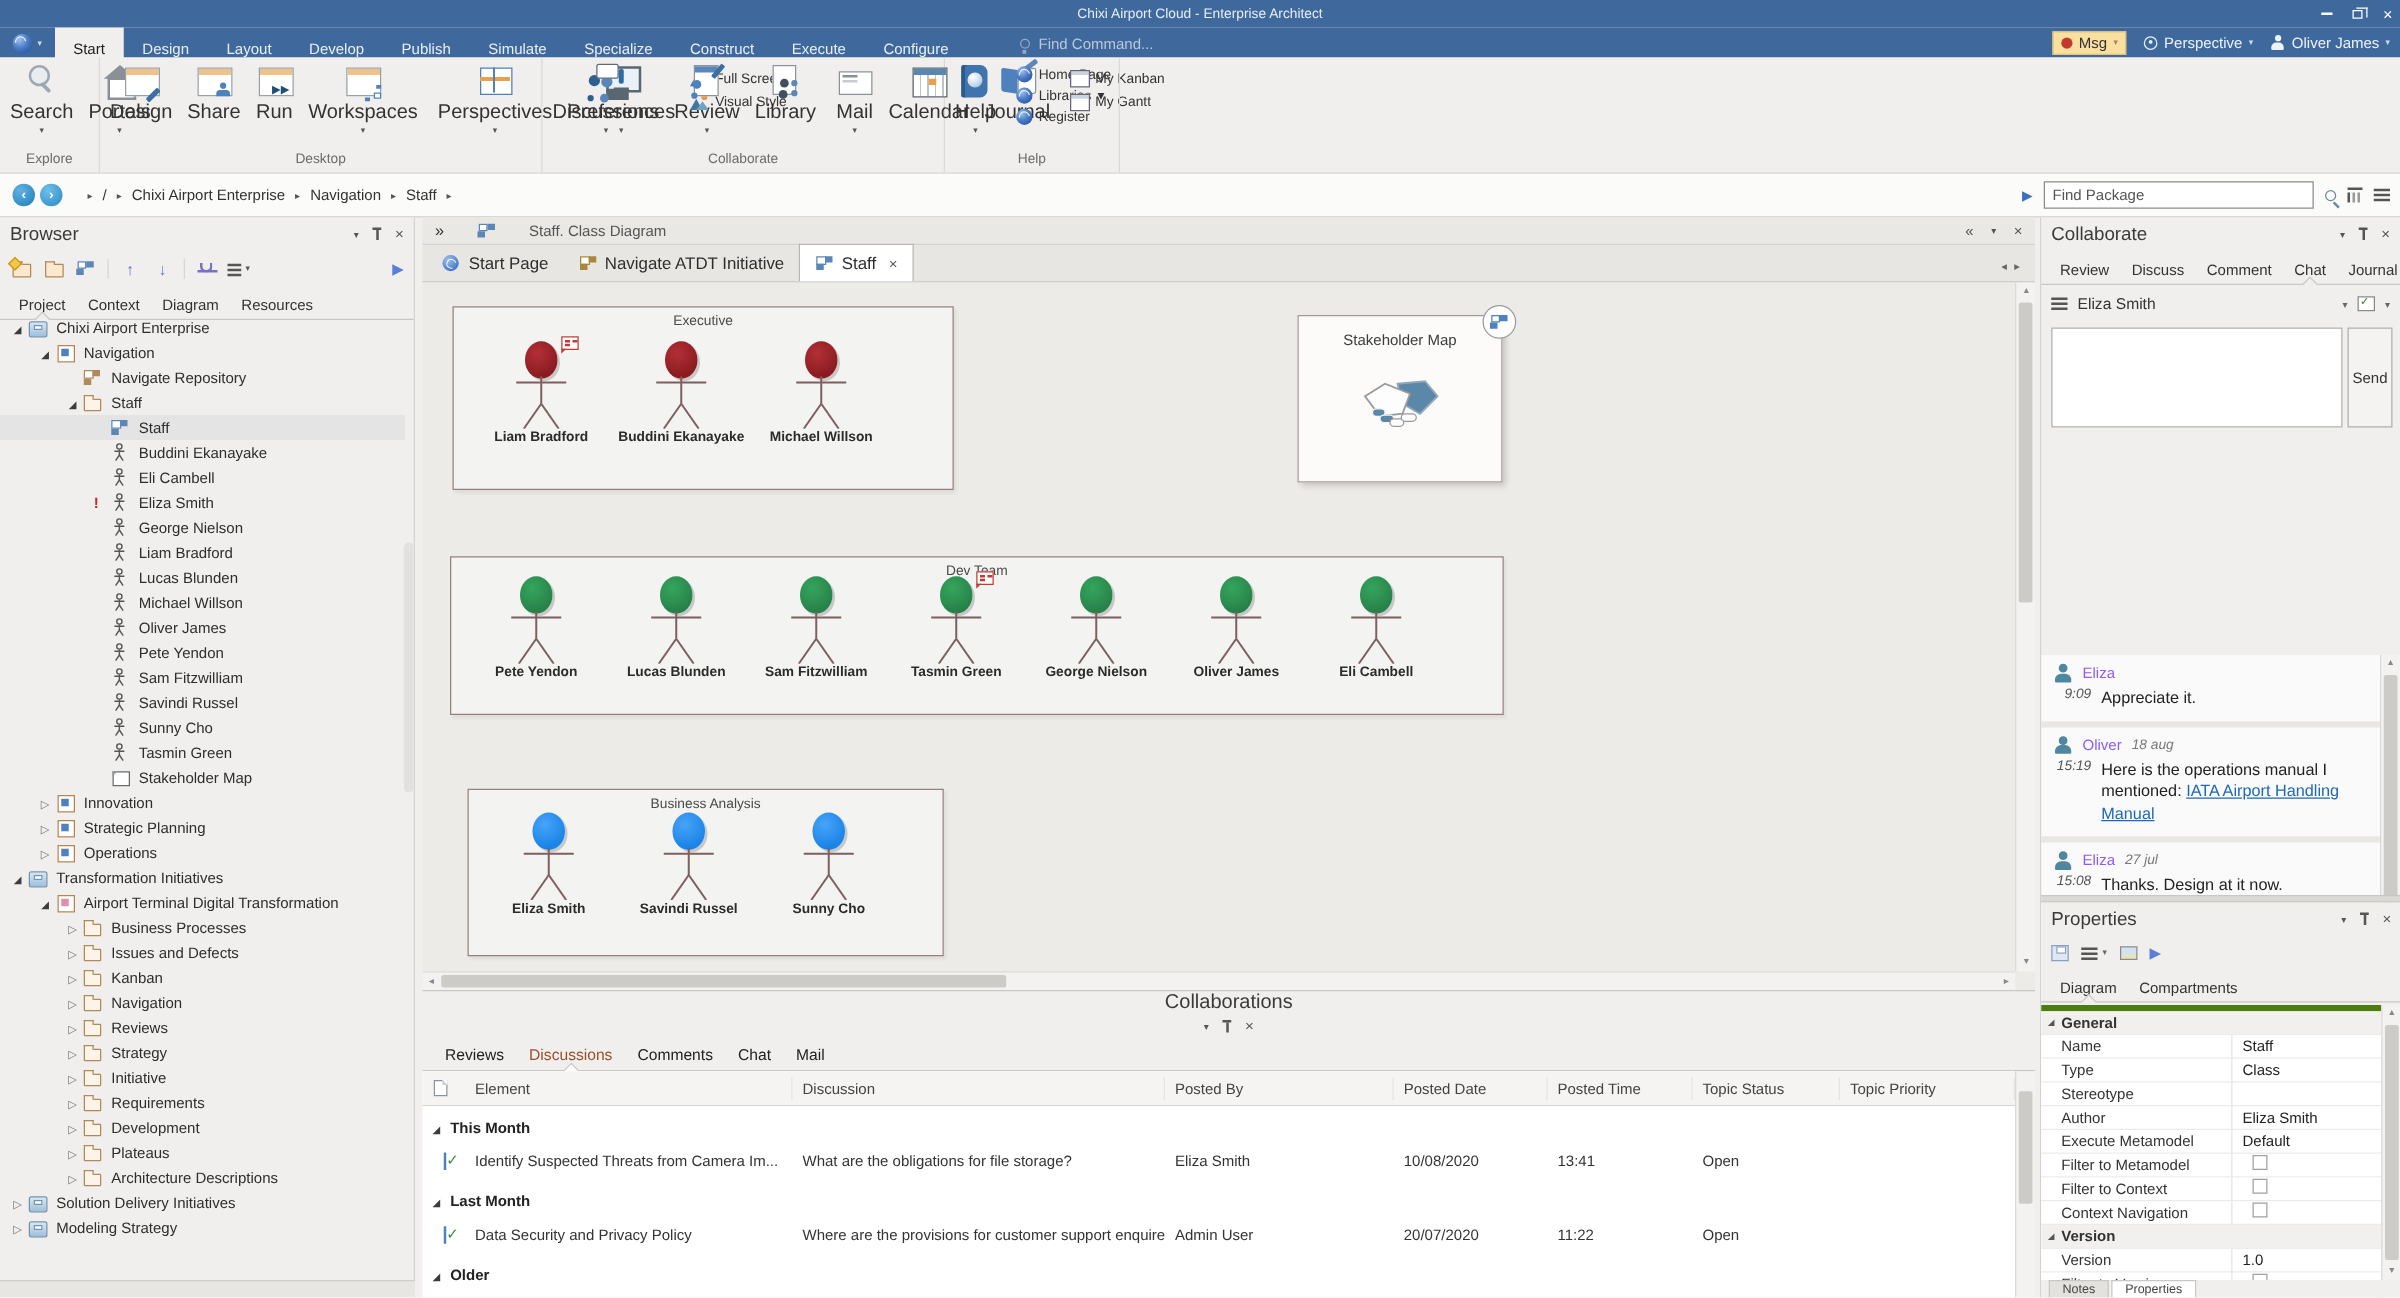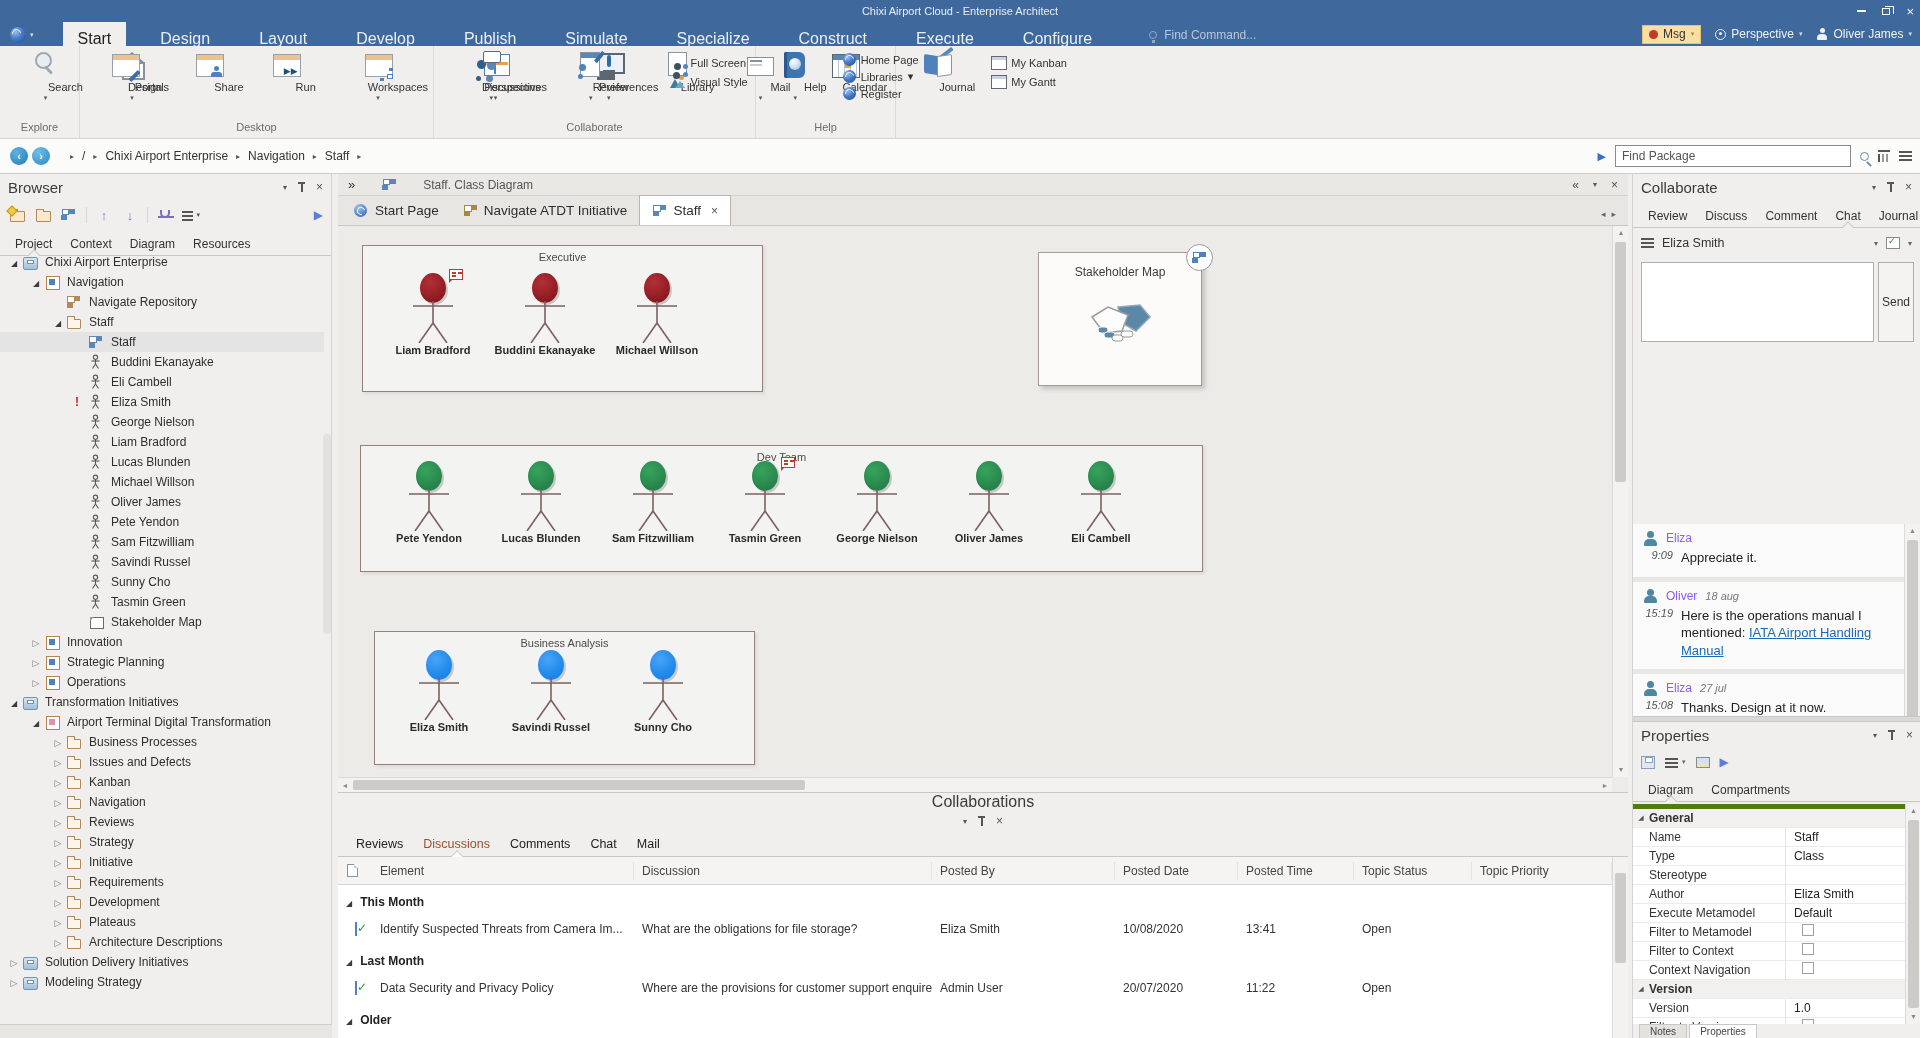--- a/index.html
+++ b/index.html
@@ -16,21 +16,21 @@
   .wclose{color:#fff;font-size:13px;line-height:1;}
 
   
   .tabrow{position:absolute;left:0;top:22px;width:1920px;height:24px;background:#3f699c;display:flex;align-items:flex-end;}
   .logo{display:flex;align-items:center;gap:4px;padding:0 10px 3px 10px;}
   .sph{width:13px;height:13px;border-radius:50%;background:radial-gradient(circle at 35% 30%,#9cc0f0 0%,#4a7ac4 45%,#1d4a94 100%);position:relative;flex:none;}
   .sph::after{content:"";position:absolute;left:2px;top:2px;width:7px;height:7px;border:1.2px solid rgba(255,255,255,.85);border-right-color:transparent;border-bottom-color:transparent;border-radius:50%;transform:rotate(35deg);}
   .sph.lg{width:16px;height:16px;}
   .caret-w{color:#cfdcec;font-size:7px;}
   .rtabs{display:flex;height:24px;}
-  .rtab{padding:17px 15px;display:flex;align-items:center;color:#e9eff6;font-size:16px;height:24px;margin-left:19px;}
+  .rtab{padding:17px 15px;display:flex;align-items:center;color:#e9eff6;font-size:12px;height:24px;}
   .rtab[data-active="true"]{background:#f0efed;color:#222;}
   .findcmd{display:flex;align-items:center;gap:7px;margin:0 0 4px 42px;}
   .bulb{width:8px;height:8px;border:1.4px solid #93a9c4;border-radius:50%;position:relative;}
   .bulb::after{content:"";position:absolute;left:1.5px;top:8px;width:3px;height:3px;background:#93a9c4;}
   .findcmd input{background:transparent;border:none;outline:none;color:#b9c7d9;font-size:12px;width:150px;}
   .findcmd input::placeholder{color:#b9c7d9;}
   .topright{position:absolute;right:8px;top:24px;display:flex;align-items:center;gap:14px;height:20px;}
   .msgchip{display:flex;align-items:center;gap:5px;background:#f9e0a0;border:1px solid #e3c477;padding:1px 6px;height:19px;}
   .msgdot{width:9px;height:9px;border-radius:50%;background:#c0392b;}
   .msgchip span{color:#333;font-size:12px;}
@@ -42,21 +42,21 @@
   .personw::before{content:"";position:absolute;left:3.5px;top:0;width:5px;height:5px;border-radius:50%;background:#eef3f9;}
   .personw::after{content:"";position:absolute;left:1px;top:6px;width:10px;height:6px;border-radius:4px 4px 1px 1px;background:#eef3f9;}
 
   
   .ribbon{position:absolute;left:0;top:46px;width:1920px;height:93px;background:#f0efed;border-bottom:1px solid #d5d3d1;display:flex;}
   .rgroup{border-right:1px solid #dcdad7;display:flex;flex-direction:column;flex:none;}
   .rgrow{flex:1;display:flex;align-items:stretch;padding:2px 2px 0 2px;}
   .rglabel{height:20px;text-align:center;font-size:11px;color:#6e6b68;line-height:18px;}
   .rsep{width:1px;background:#dcdad7;margin:3px 2px;}
   .rbtn{display:flex;flex-direction:column;align-items:center;padding:3px 6px 1px 6px;}
-  .rbtn .rlabel{font-size:11px;color:#333;margin-top:2px;white-space:nowrap;margin-left:40px;}
+  .rbtn .rlabel{font-size:16px;color:#333;margin-top:2px;white-space:nowrap;}
   .rbtn .bcaret{font-size:7px;color:#555;margin-top:1px;}
   .rstack{display:flex;flex-direction:column;justify-content:flex-start;gap:6px;padding:8px 8px 0 6px;}
   .sbtn{display:flex;align-items:center;gap:5px;font-size:11px;color:#333;white-space:nowrap;}
   .ri{width:30px;height:28px;position:relative;}
   .ri::before,.ri::after{content:"";position:absolute;}
   .ri-search::before{left:5px;top:1px;width:13px;height:13px;border:2.4px solid #9fa8b2;border-radius:50%;background:#e9edf1;}
   .ri-search::after{left:17px;top:14px;width:3px;height:10px;background:#9fa8b2;transform:rotate(-45deg);border-radius:2px;}
   .ri-home::before{left:5px;top:11px;width:19px;height:14px;border:2px solid #8b9097;background:#fff;}
   .ri-home::after{left:2px;top:1px;border-left:13px solid transparent;border-right:13px solid transparent;border-bottom:11px solid #8b9097;}
   .ri-win::before{left:2px;top:3px;width:26px;height:21px;background:#fff;border:1px solid #98a0a8;box-shadow:inset 0 5px 0 #eec389;}
@@ -98,21 +98,21 @@
   .crumbbar{position:absolute;left:0;top:139px;width:1920px;height:35px;background:#fbfbfa;border-bottom:1px solid #cfcdca;display:flex;align-items:center;}
   .navcirc{width:18px;height:18px;border-radius:50%;color:#fff;font-size:11px;font-weight:bold;display:flex;align-items:center;justify-content:center;margin-right:4px;}
   .nc-back{background:radial-gradient(circle at 35% 30%,#5fb3e0,#1f7ab8);margin-left:10px;}
   .nc-fwd{background:radial-gradient(circle at 35% 30%,#6fc0e8,#2a86c4);}
   .bc-wrap{display:flex;align-items:center;margin-left:8px;}
   .bc-item{display:flex;align-items:center;font-size:12px;color:#333;}
   .bc-item::before{content:"▸";font-size:8px;color:#555;margin:0 8px;}
   .bc-trail{font-size:8px;color:#555;margin-left:8px;}
   .crumb-right{position:absolute;right:8px;top:0;height:34px;display:flex;align-items:center;gap:9px;}
   .bluetri{color:#3b6fc4;font-size:11px;}
-  .findpkg{width:236px;height:22px;border:1px solid #8a8a8a;background:#fff;font-size:12px;padding:0 6px;color:#444;outline:none;}
+  .findpkg{width:216px;height:22px;border:1px solid #8a8a8a;background:#fff;font-size:12px;padding:0 6px;color:#444;outline:none;}
   .findpkg::placeholder{color:#555;}
   .mag{width:9px;height:9px;border:1.6px solid #6d87a8;border-radius:50%;position:relative;}
   .mag::after{content:"";position:absolute;left:7px;top:8px;width:2px;height:6px;background:#6d87a8;transform:rotate(-45deg);}
   .gridico{width:12px;height:12px;background:linear-gradient(#555 0 2px,transparent 2px);position:relative;}
   .gridico::before{content:"";position:absolute;left:0;top:4px;width:2px;height:8px;background:#555;box-shadow:4px 0 0 #999,8px 0 0 #999;}
   .ham{width:13px;height:2px;background:#555;box-shadow:0 4px 0 #555,0 8px 0 #555;margin-top:-8px;}
 
   
   .panelhdr{height:26px;display:flex;align-items:center;padding:0 8px;}
   .panelhdr .ptitle{font-size:15px;color:#3a3a3a;flex:1;}

